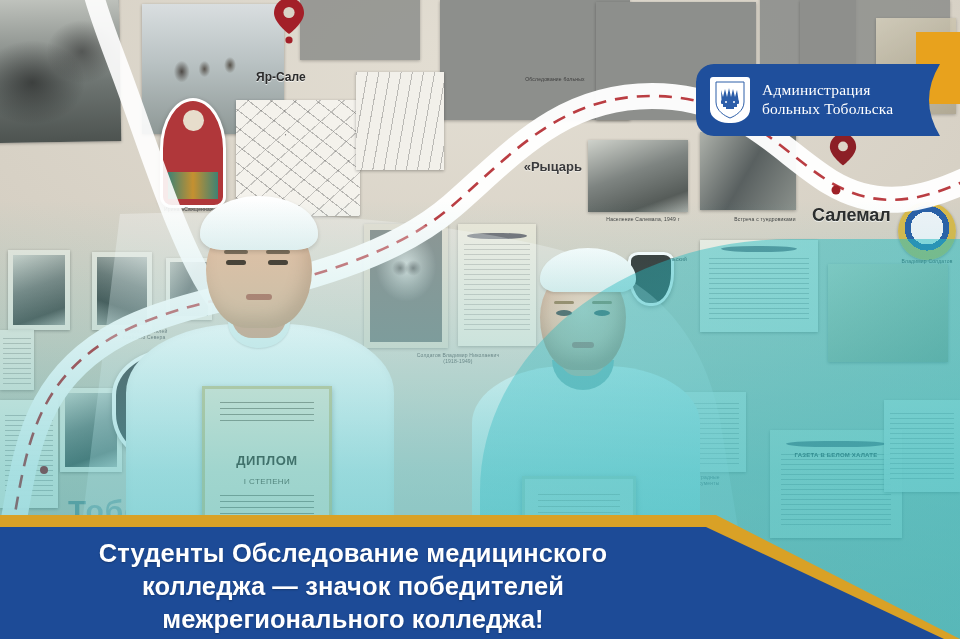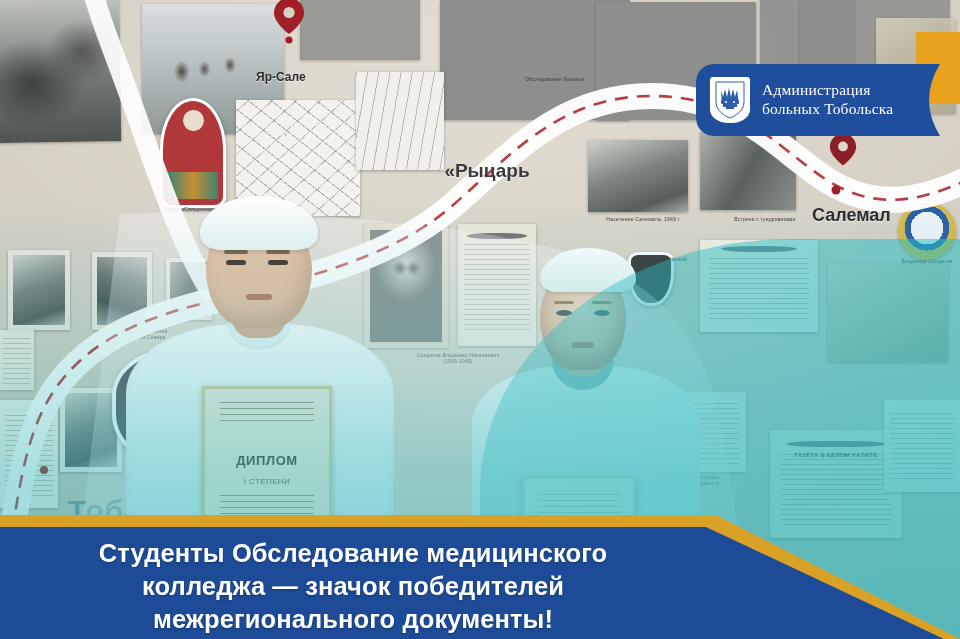--- a/index.html
+++ b/index.html
@@ -288,21 +288,21 @@
     <div class="pin" style="left:828px;top:132px;">
       <svg width="30" height="42" viewBox="0 0 34 48">
         <path d="M17 2 C 8 2 2 9 2 17 C 2 27 17 38 17 38 C 17 38 32 27 32 17 C 32 9 26 2 17 2 Z" fill="#8c1f26"></path>
         <circle cx="17" cy="16.5" r="5.6" fill="#ded7c9"></circle>
       </svg>
     </div>
 
     <div class="placelabel" style="left:256px;top:70px;font-size:12px;">Яр-Сале</div>
     <div class="placelabel" style="left:812px;top:205px;font-size:18px;">Салемал</div>
 
-    <div class="exhibit-title" style="left:392px;top:160px;width:190px;font-size:19px;">«Рыцарь</div>
+    <div class="exhibit-title" style="left:392px;top:160px;width:190px;font-size:13px;text-align:right;">«Рыцарь</div>
 
     <div class="person" style="left:120px;top:196px;width:280px;height:345px;">
 
       <div class="coat" style="left:6px;top:128px;width:268px;height:230px;
                   background:linear-gradient(180deg,#fbfdfd 0%,#eef8f8 40%,#d4efef 100%);
                   box-shadow:0 -2px 10px rgba(0,0,0,.06) inset;"></div>
 
       <div style="position:absolute;left:108px;top:126px;width:62px;height:26px;
                   background:#e9f5f5;border-radius:0 0 50% 50%/0 0 100% 100%;
                   box-shadow:0 1px 2px rgba(0,0,0,.12);"></div>
@@ -401,17 +401,17 @@
       </div>
     </div>
   </div>
 
   <div class="banner">
     <div class="gold"></div>
     <div class="blue"></div>
     <div class="caption">
       <div>Студенты Обследование медицинского</div>
       <div>колледжа — значок победителей</div>
-      <div>межрегионального документы!</div>
+      <div>межрегионального колледжа!</div>
     </div>
   </div>
 
 </div>
 
 </body></html>

